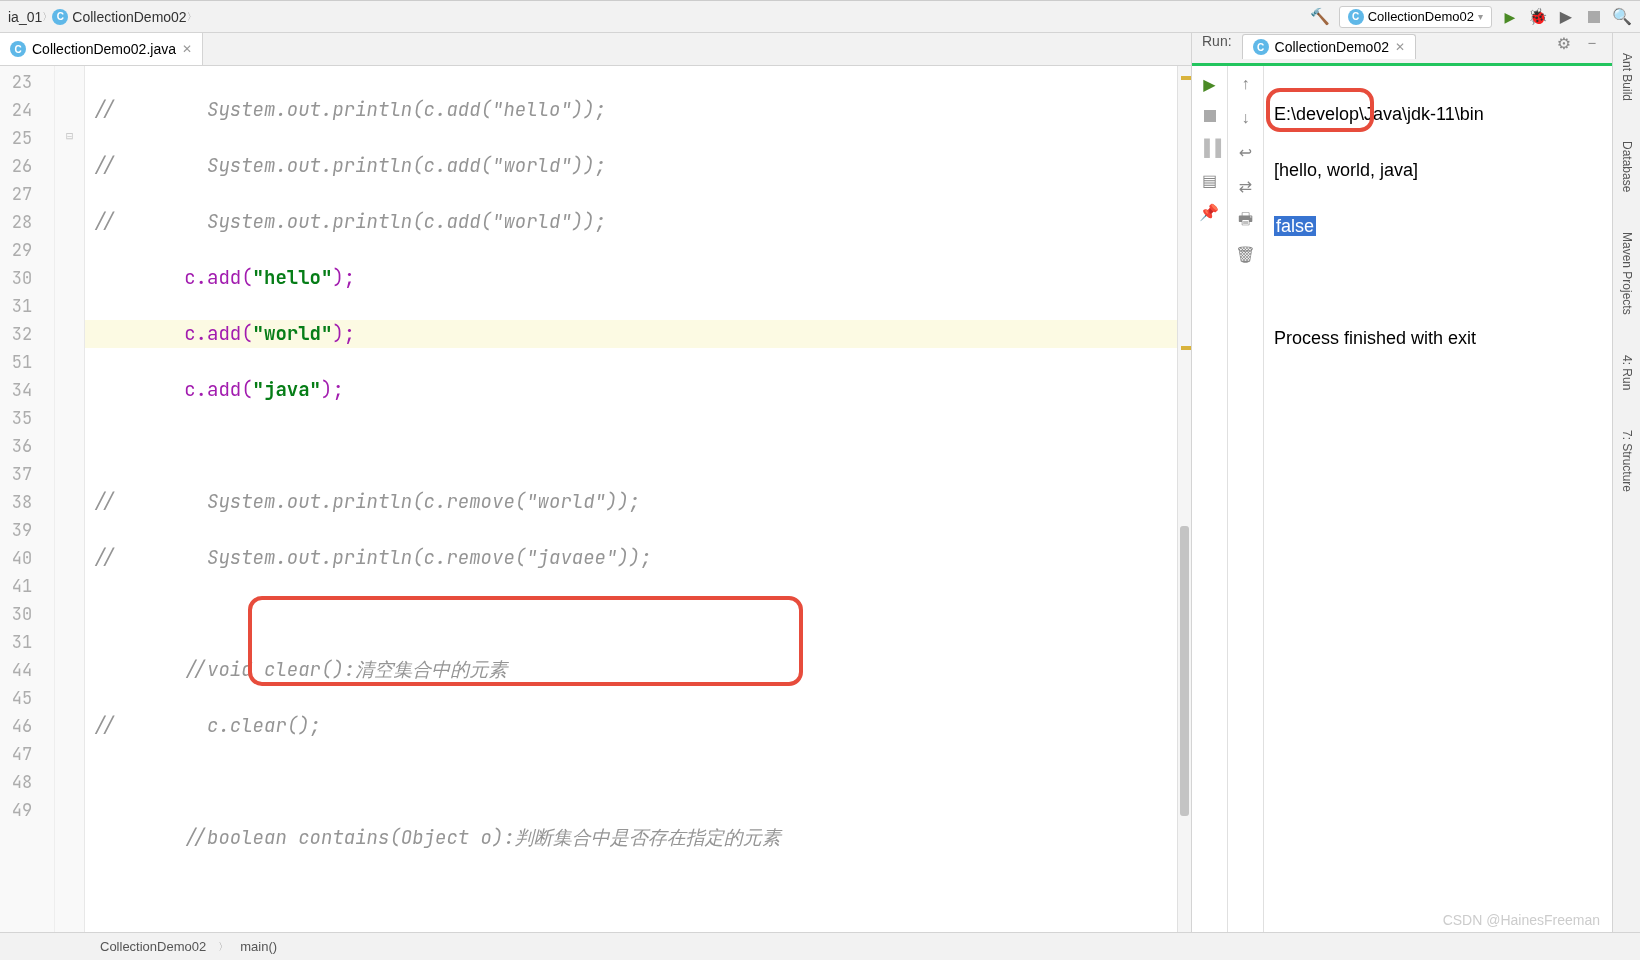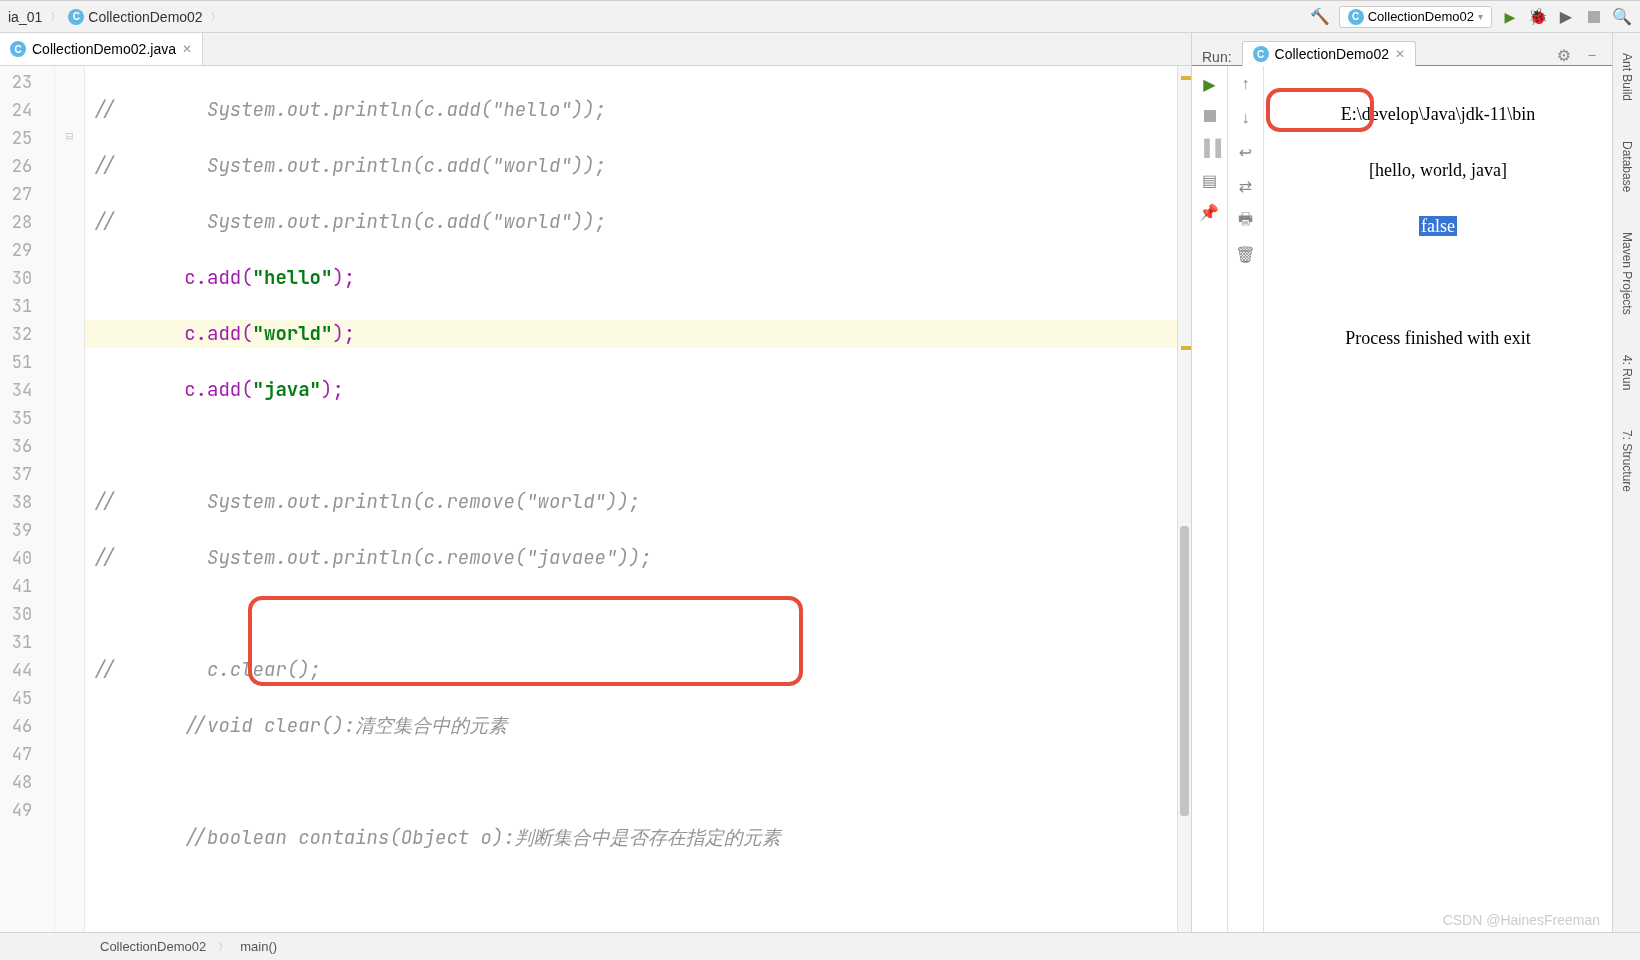--- a/index.html
+++ b/index.html
@@ -1,18 +1,18 @@
 <!DOCTYPE html>
 <html><head>
 <meta charset="utf-8">
 <style>
 * { margin: 0; padding: 0; box-sizing: border-box; }
 body { font-family: "Segoe UI", Arial, sans-serif; font-size: 13px; background: #fff; overflow: hidden; width: 1640px; height: 960px; }
 .root { display: flex; flex-direction: column; width: 100%; height: 100%; border-top: 1px solid #ccc; }
-.breadcrumb-bar { height: 32px; display: flex; align-items: center; padding: 0 8px; border-bottom: 1px solid #d4d4d4; background: #f2f2f2; gap: 8px; }
+.breadcrumb-bar { height: 32px; display: flex; align-items: center; padding: 0 8px; border-bottom: 1px solid #d4d4d4; background: #f2f2f2; gap: 0; }
 .breadcrumb-item { display: flex; align-items: center; gap: 4px; font-size: 14px; color: #333; }
 .file-icon { width: 16px; height: 16px; background: #5fb8e8; border-radius: 50%; display: inline-flex; align-items: center; justify-content: center; color: #fff; font-size: 10px; font-weight: bold; }
 .chev { color: #999; font-size: 10px; }
 .toolbar-right { margin-left: auto; display: flex; align-items: center; gap: 8px; }
 .toolbar-icon { width: 20px; height: 20px; display: flex; align-items: center; justify-content: center; color: #666; cursor: pointer; font-size: 16px; }
 .hammer { color: #4a8a25; }
 .config-select { background: #fff; border: 1px solid #ccc; padding: 2px 8px; border-radius: 3px; display: flex; align-items: center; gap: 4px; font-size: 13px; }
 .play-icon { color: #4a8a25; font-size: 14px; }
 .bug-icon { color: #4a8a25; }
 .main-area { display: flex; flex: 1; overflow: hidden; }
@@ -27,32 +27,32 @@
 .code-line { height: 28px; padding-left: 8px; }
 .hl-line { background: #fcfae3; }
 .comment { color: #959595; font-style: italic; }
 .str { color: #067d17; font-weight: bold; }
 .norm { color: #a21caf; }
 .red-box { position: absolute; border: 4px solid #e74c3c; border-radius: 14px; pointer-events: none; }
 .red-box.editor-box { left: 163px; top: 530px; width: 555px; height: 90px; }
 .scrollbar-v { width: 14px; background: #f5f5f5; border-left: 1px solid #e0e0e0; position: relative; }
 .scroll-thumb { position: absolute; left: 2px; right: 2px; background: #c4c4c4; border-radius: 3px; }
 .run-pane { width: 420px; display: flex; flex-direction: column; background: #fff; }
-.run-header { height: 33px; border-bottom: 1px solid #22c55e; background: #f2f2f2; display: flex; align-items: flex-end; padding: 0 10px; gap: 10px; }
+.run-header { height: 33px; border-bottom: 3px solid #22c55e; background: #f2f2f2; display: flex; align-items: flex-start; padding: 0 10px; gap: 10px; }
 .run-label { color: #555; font-size: 14px; }
 .run-tab { background: #fff; border: 1px solid #ccc; border-bottom: none; padding: 4px 10px; display: flex; align-items: center; gap: 6px; font-size: 14px; border-radius: 3px 3px 0 0; position: relative; top: 1px; }
 .run-tab-close { color: #999; font-size: 12px; }
 .run-header-right { margin-left: auto; display: flex; gap: 8px; color: #666; }
 .run-body { flex: 1; display: flex; }
 .run-toolbar { width: 36px; border-right: 1px solid #e0e0e0; display: flex; flex-direction: column; align-items: center; padding-top: 8px; gap: 12px; }
 .run-toolbar2 { width: 36px; border-right: 1px solid #e0e0e0; display: flex; flex-direction: column; align-items: center; padding-top: 8px; gap: 14px; }
 .rt-icon { width: 20px; height: 20px; display: flex; align-items: center; justify-content: center; color: #888; font-size: 16px; cursor: pointer; }
 .rt-play { color: #4a8a25; }
 .rt-stop { width: 12px; height: 12px; background: #aaa; }
-.console { flex: 1; font-family: Liberation Serif, serif; font-size: 18px; line-height: 28px; padding: 6px 10px; position: relative; white-space: pre; overflow: hidden; text-align: center; }
+.console { flex: 1; font-family: Liberation Sans, sans-serif; font-size: 18px; line-height: 28px; padding: 6px 10px; position: relative; white-space: pre; overflow: hidden; }
 .console-line { height: 28px; }
 .sel { background: #3874d1; color: #fff; padding: 0 2px; }
 .red-box.console-box { left: 2px; top: 22px; width: 108px; height: 44px; }
 .right-sidebar { width: 28px; background: #f2f2f2; border-left: 1px solid #d4d4d4; display: flex; flex-direction: column; align-items: center; padding-top: 20px; gap: 40px; }
 .sidebar-label { writing-mode: vertical-rl; font-size: 12px; color: #555; cursor: pointer; display: flex; align-items: center; gap: 4px; }
 .status-bar { height: 28px; border-top: 1px solid #d4d4d4; background: #f2f2f2; display: flex; align-items: center; padding: 0 20px; font-size: 13px; color: #555; gap: 12px; }
 .watermark { position: absolute; bottom: 32px; right: 40px; color: #ccc; font-size: 14px; }
 .fold-mark { color: #ccc; font-size: 12px; line-height: 28px; text-align: center; }
 .marker-warn { position: absolute; right: 0; width: 10px; height: 4px; background: #d9b33c; }
 </style>
@@ -135,22 +135,22 @@
 <div class="code-line"><span class="comment"><span>//        System.out.println(c.add(</span><span>"hello"</span><span>));</span></span></div>
 <div class="code-line"><span class="comment"><span>//        System.out.println(c.add(</span><span>"world"</span><span>));</span></span></div>
 <div class="code-line"><span class="comment"><span>//        System.out.println(c.add(</span><span>"world"</span><span>));</span></span></div>
 <div class="code-line"><span class="norm">        c.add(</span><span class="str">"hello"</span><span class="norm">);</span></div>
 <div class="code-line hl-line"><span class="norm">        c.add(</span><span class="str">"world"</span><span class="norm">);</span></div>
 <div class="code-line"><span class="norm">        c.add(</span><span class="str">"java"</span><span class="norm">);</span></div>
 <div class="code-line"></div>
 <div class="code-line"><span class="comment">//        System.out.println(c.remove("world"));</span></div>
 <div class="code-line"><span class="comment">//        System.out.println(c.remove("javaee"));</span></div>
 <div class="code-line"></div>
+<div class="code-line"><span class="comment">        //void clear():清空集合中的元素</span></div>
 <div class="code-line"><span class="comment">//        c.clear();</span></div>
-<div class="code-line"><span class="comment">        //void clear():清空集合中的元素</span></div>
 <div class="code-line"></div>
 <div class="code-line"><span class="comment">        //boolean contains(Object o):判断集合中是否存在指定的元素</span></div>
 
 
 
 
 
 
 
 

